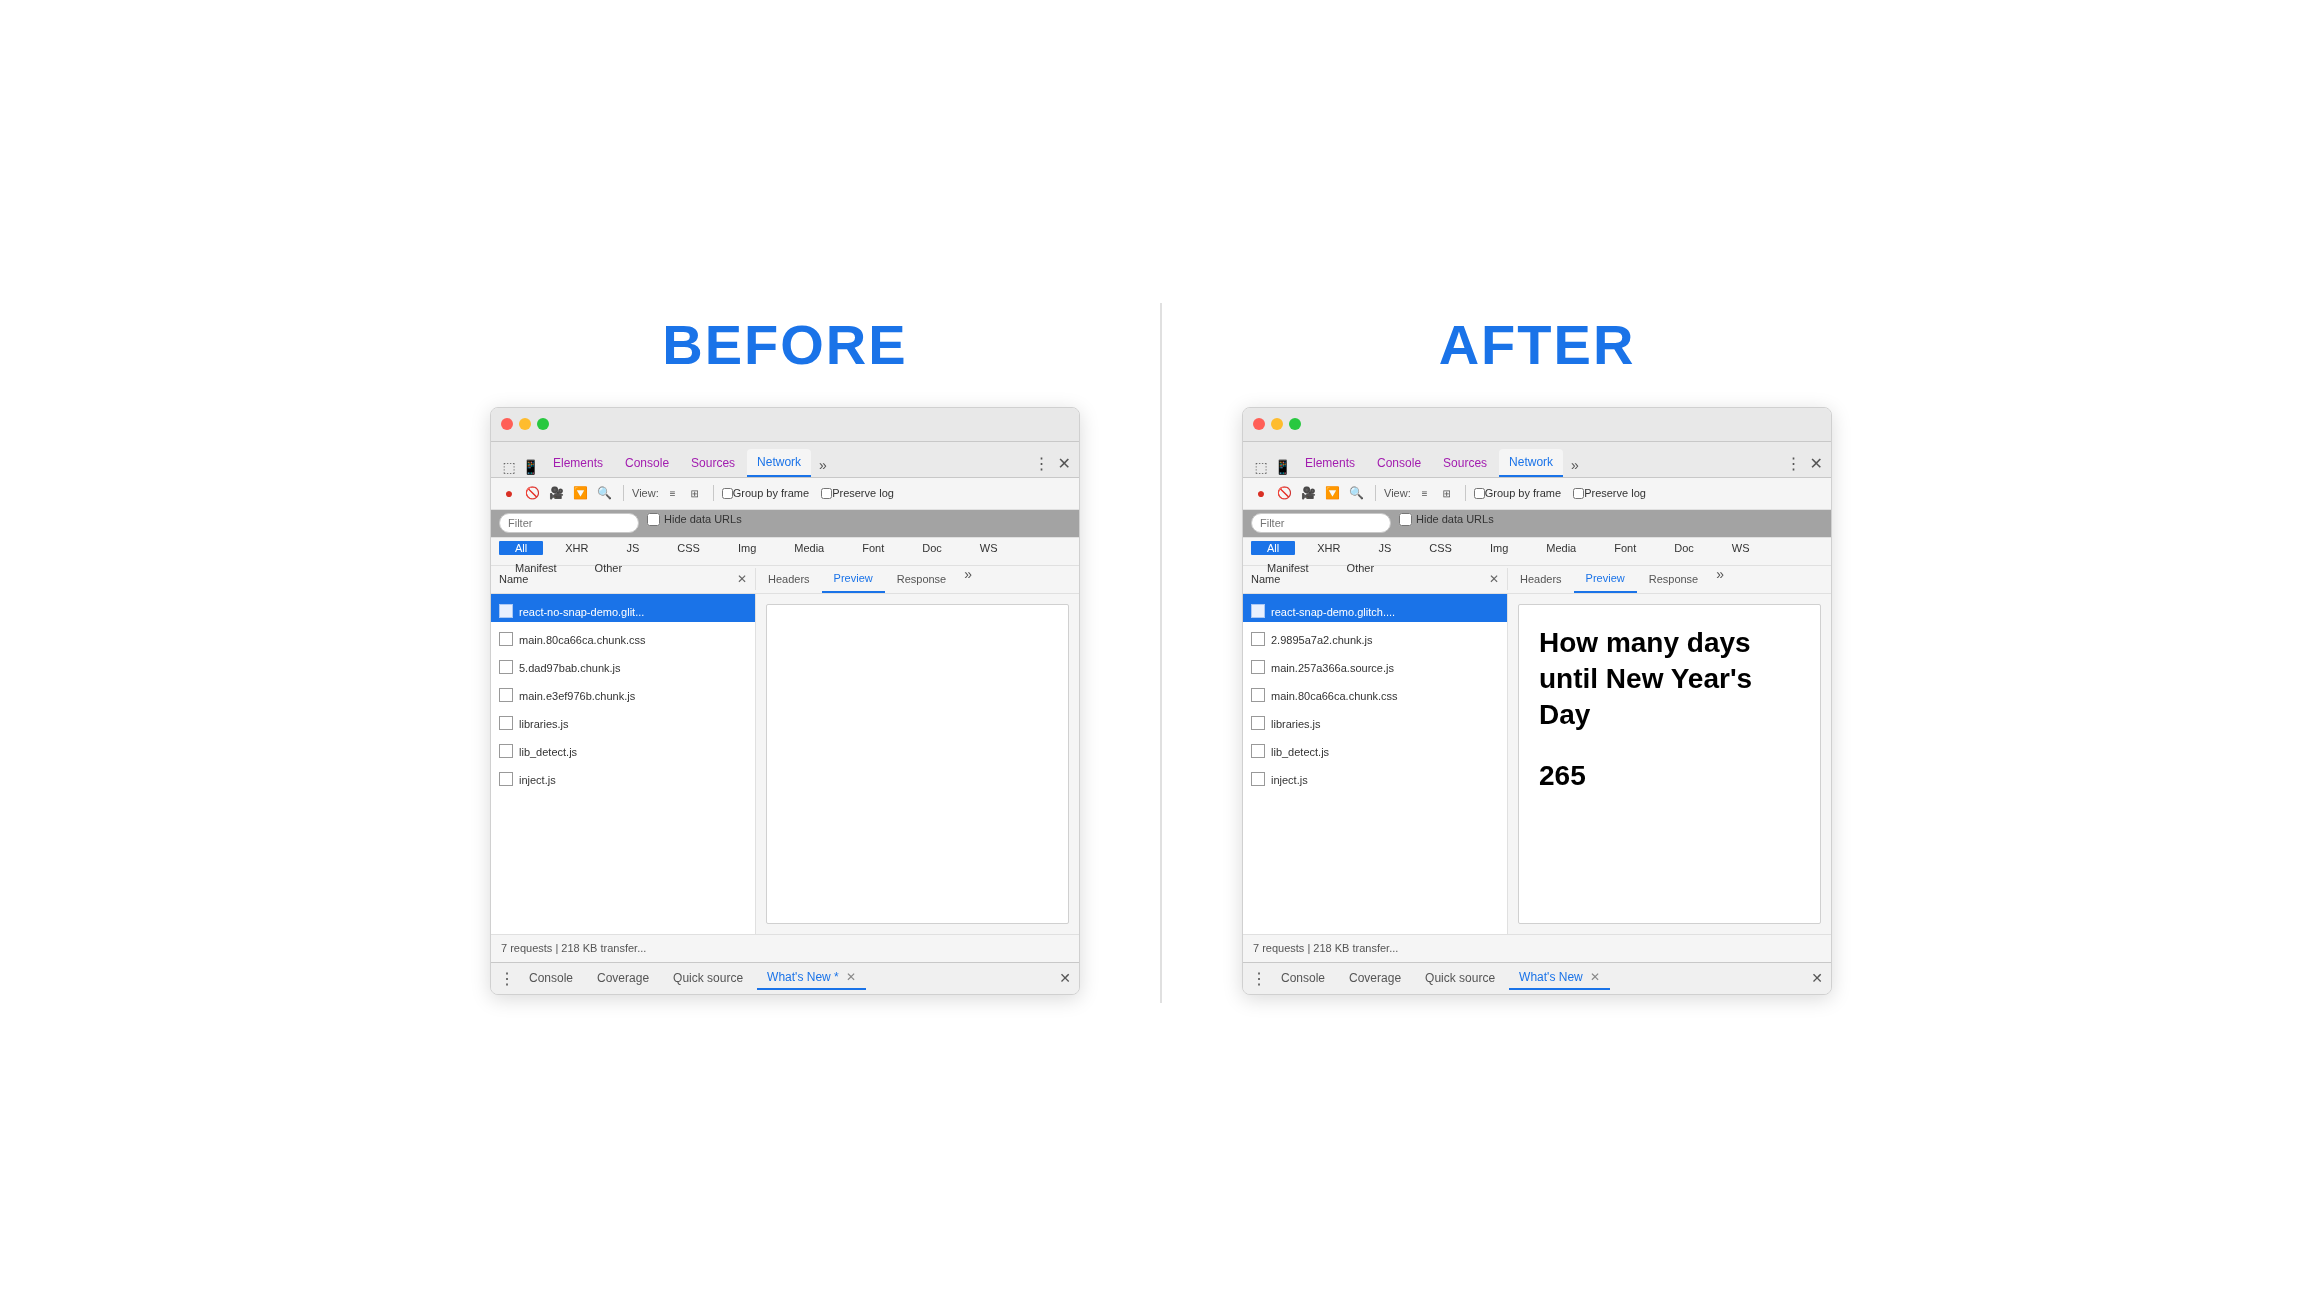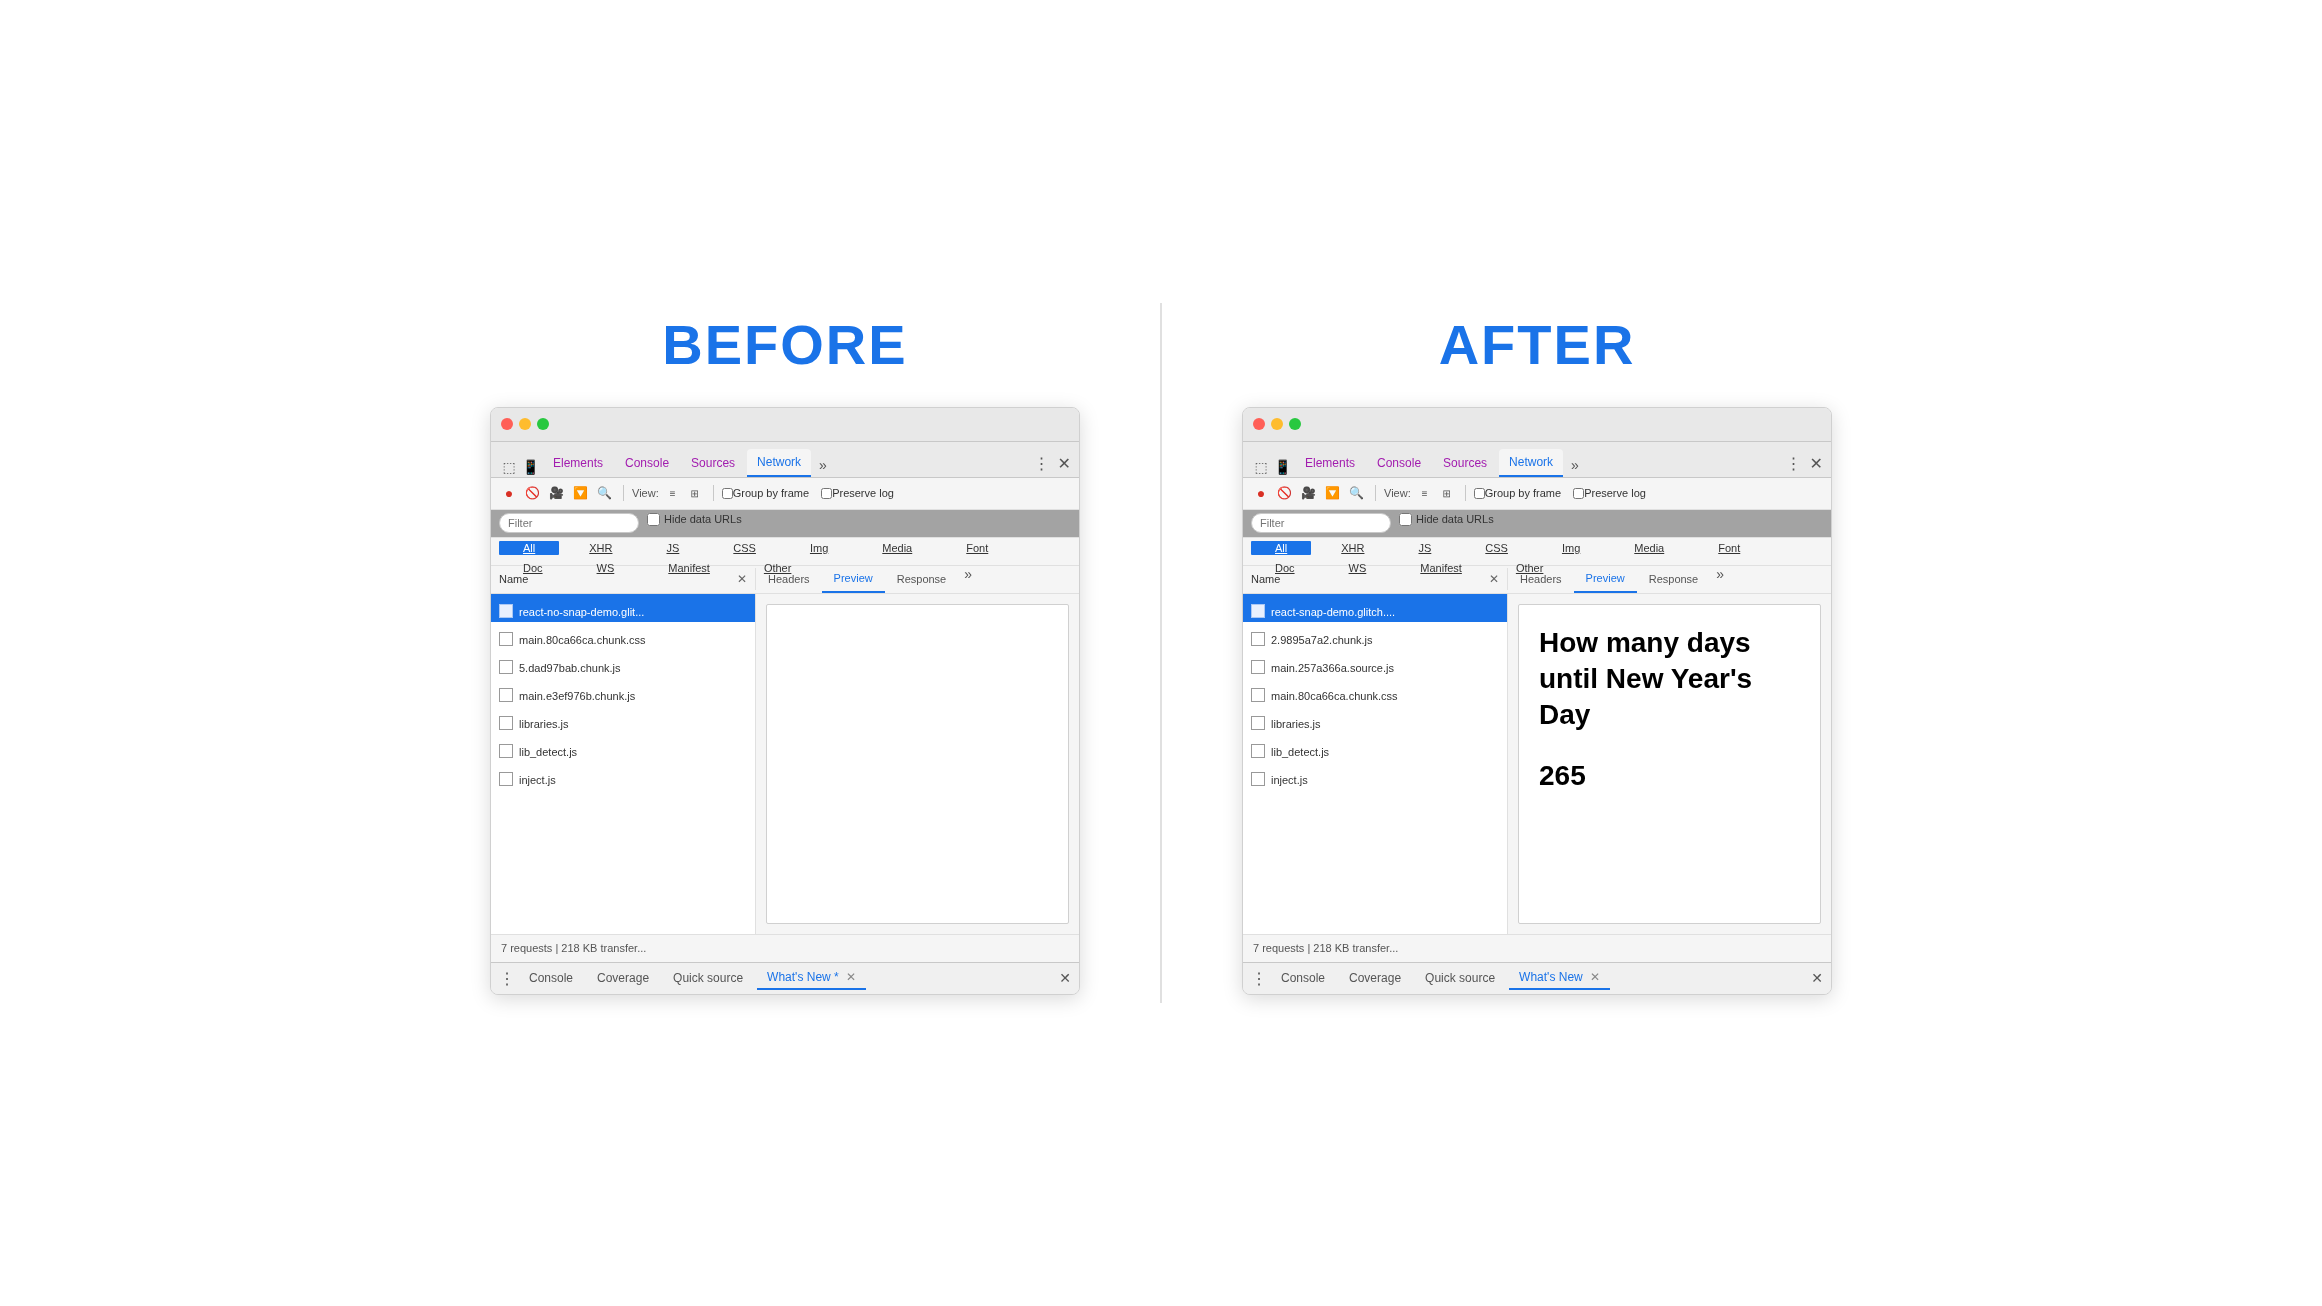--- a/index.html
+++ b/index.html
@@ -196,26 +196,25 @@
       background: #f5f5f5;
       display: flex;
       align-items: center;
       padding: 3px 8px;
       border-bottom: 1px solid #e0e0e0;
       gap: 6px;
       height: 28px;
       flex-wrap: wrap;
     }
     .type-btn {
-      padding: 1px 24px;
+      padding: 1px 16px;
       font-size: 11px;
       border-radius: 1px;
       cursor: pointer;
       color: #333;
-      text-decoration: underline;
     }
     .type-btn.active {
       background: #1a73e8;
       color: #fff;
     }
     
     .panel-headers {
       background: #f5f5f5;
       display: flex;
       align-items: center;

